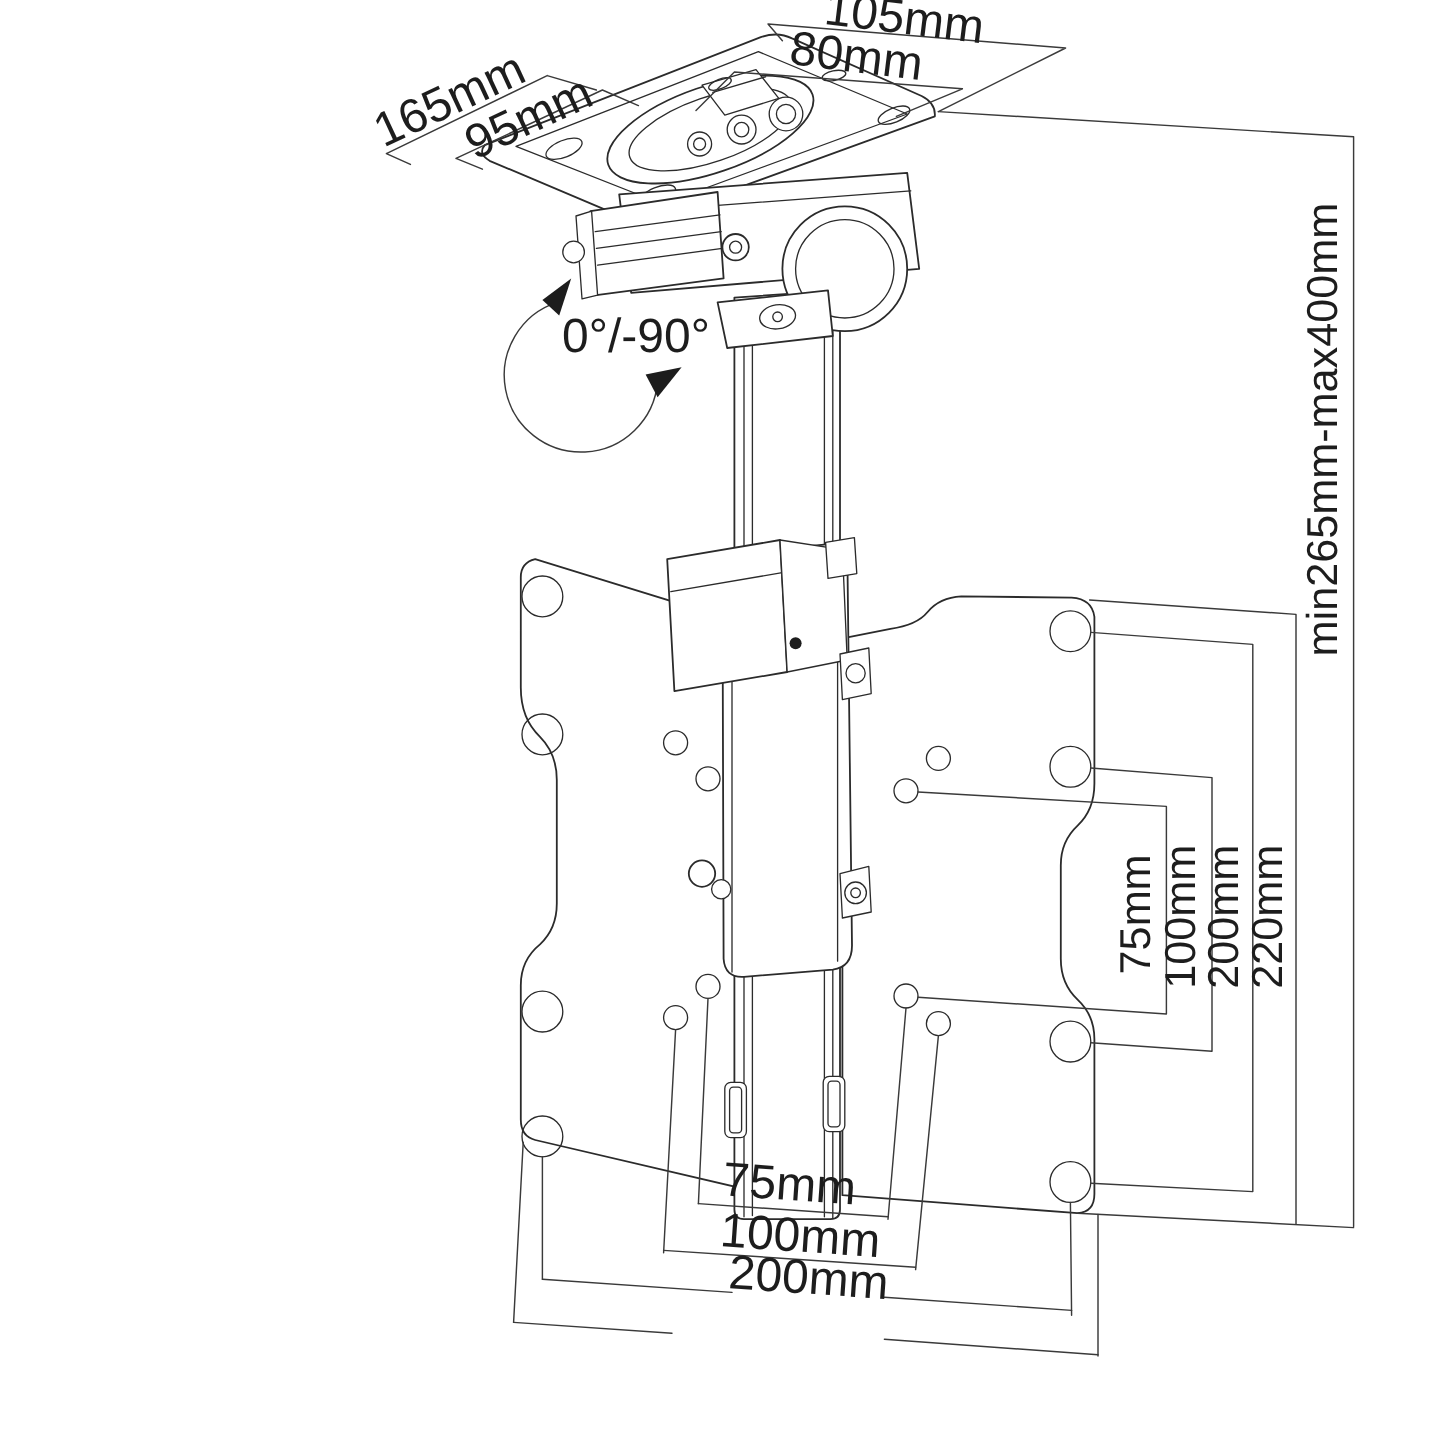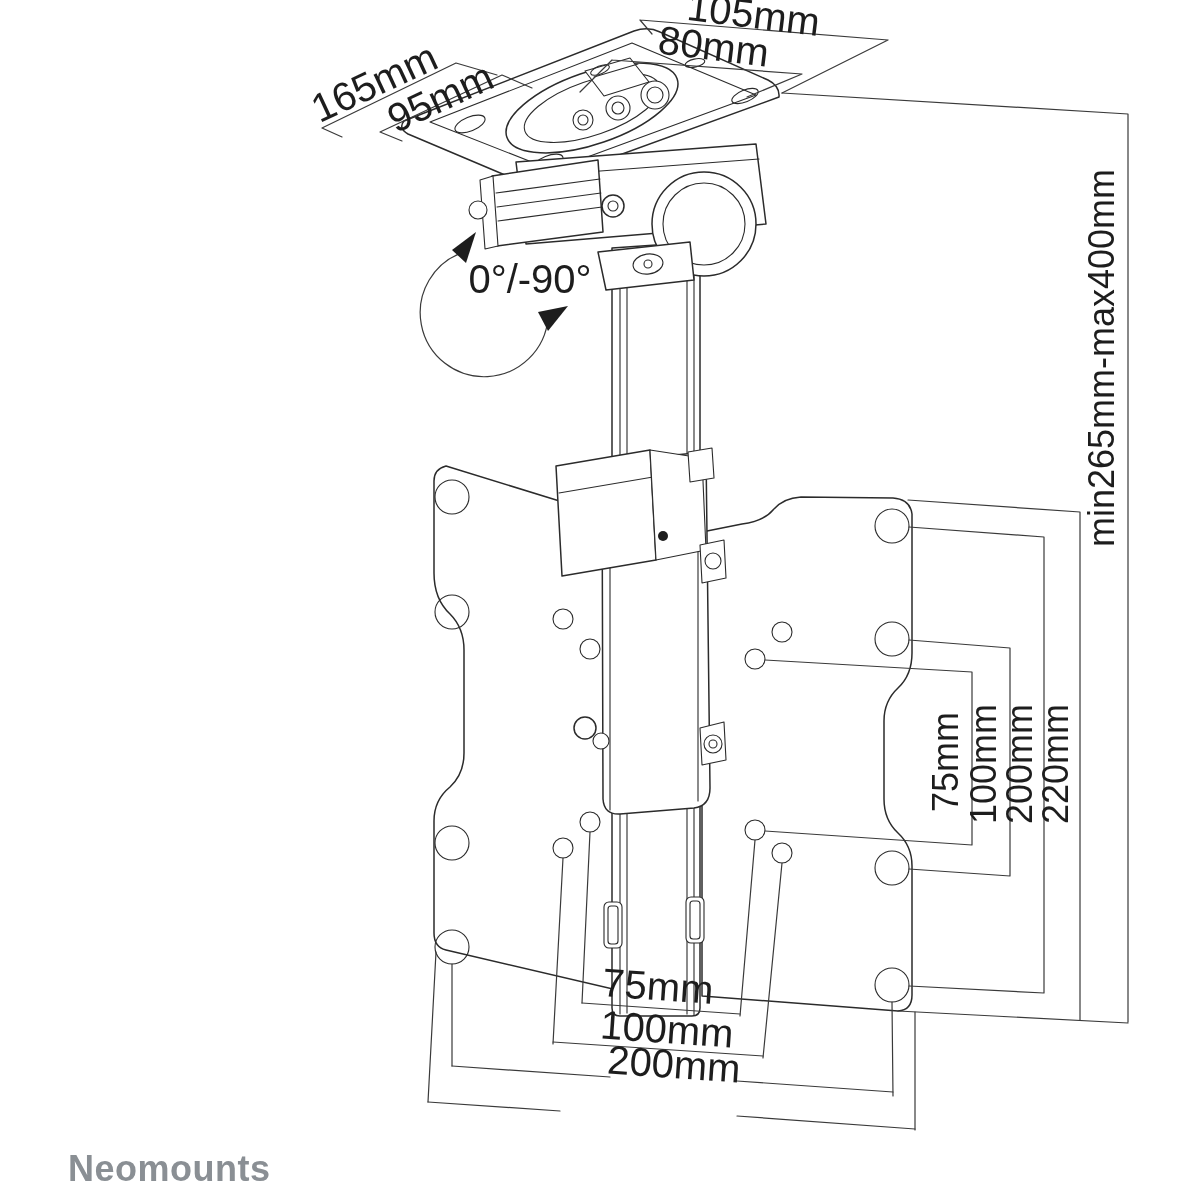--- a/index.html
+++ b/index.html
@@ -198,14 +198,13 @@
       <path class="dim" d="M 553,1042 L 763,1056"></path>
       <text class="dim-label" x="666" y="1043" transform="rotate(4 666 1043)">100mm</text>
 
       <path class="dim" d="M 452,1066 L 610,1077 M 737,1081 L 893,1092"></path>
       <text class="dim-label" x="673" y="1078" transform="rotate(4 673 1078)">200mm</text>
 
       <path class="dim" d="M 428,1102 L 560,1111 M 737,1116 L 915,1129"></path>
     </g>
   </svg>
 
-  <div class="brand">Neomounts</div>
 </div>
 
 </body></html>

